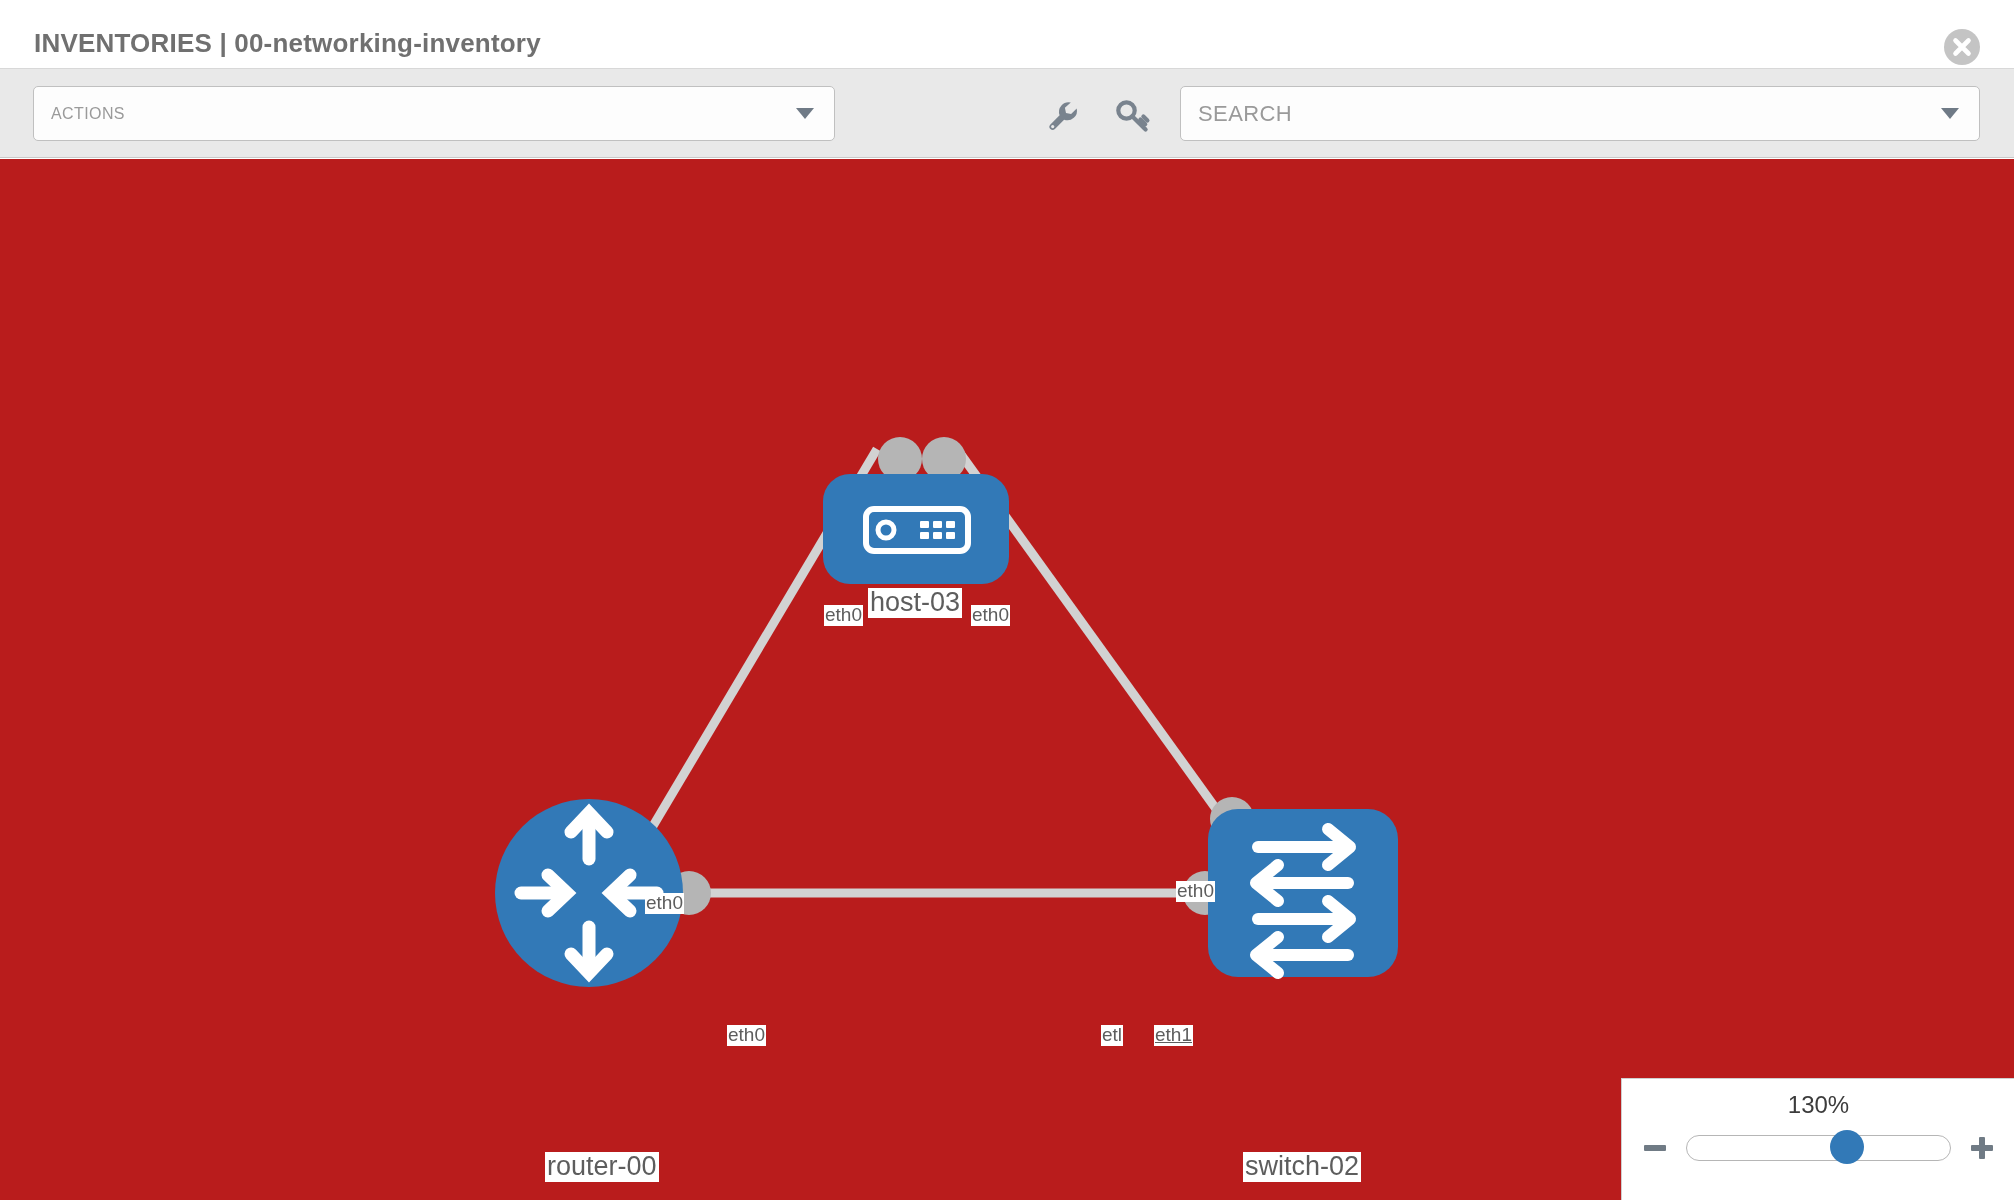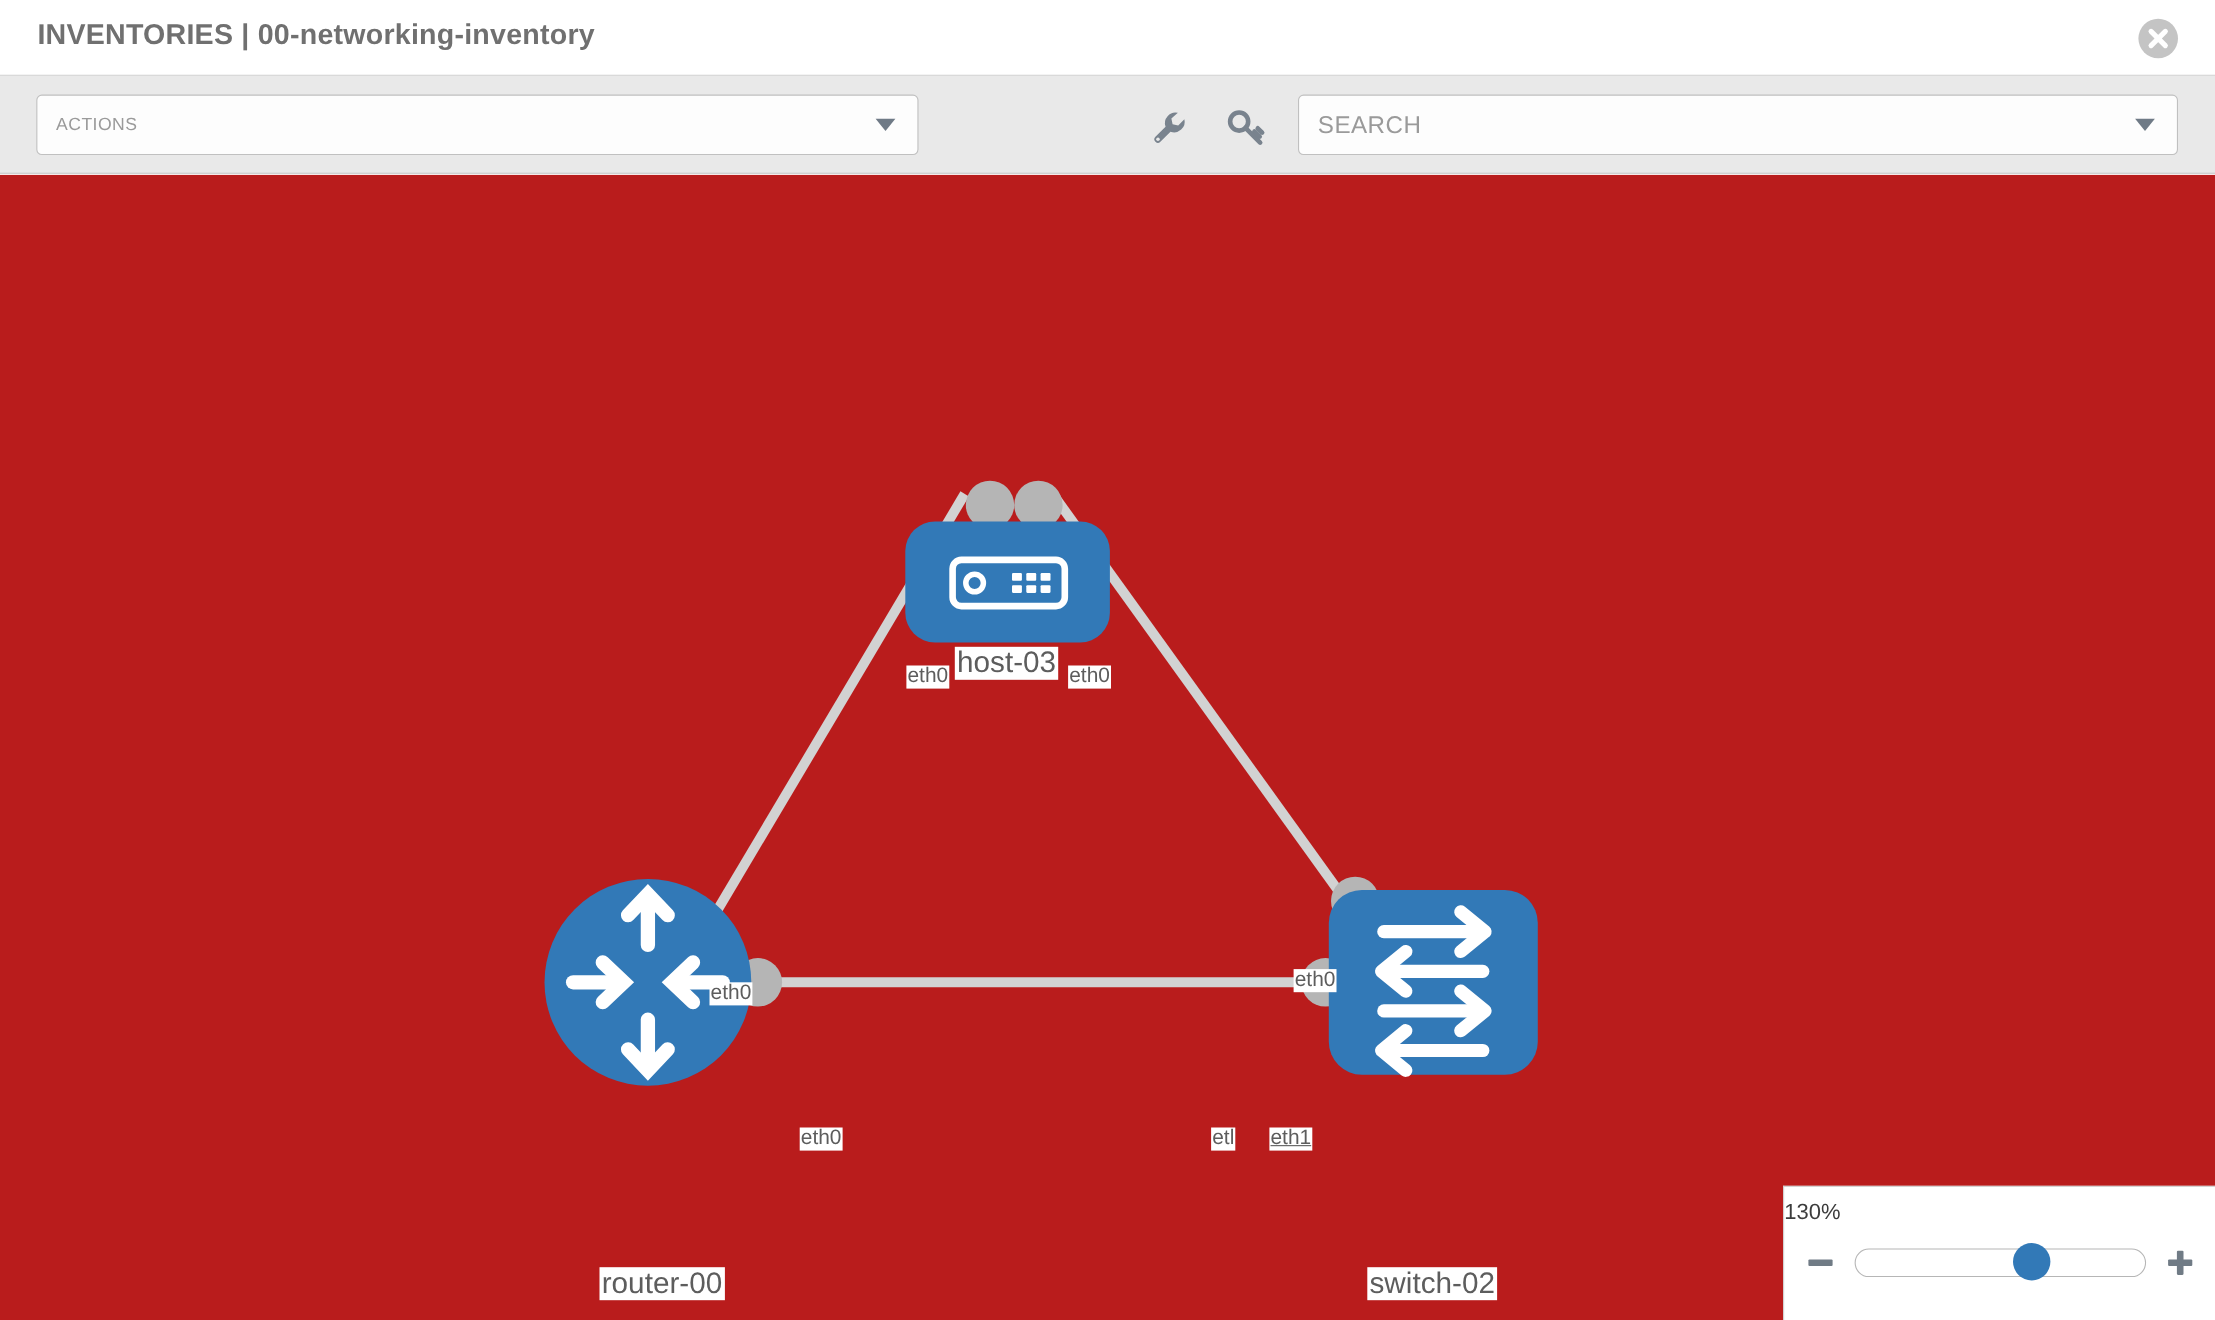--- a/index.html
+++ b/index.html
@@ -14,21 +14,21 @@
   #app {
     position: relative;
     width: 2014px;
     height: 1200px;
     background: #ffffff;
   }
 
   
   .header {
     position: absolute;
-    left: 0; top: 0;
+    left: 0; top: 12px;
     width: 2014px; height: 64px;
     background: #ffffff;
     display: flex;
     align-items: center;
   }
   .header-title {
     position: absolute;
     left: 34px; top: 16px;
     font-size: 26px;
     font-weight: bold;
@@ -146,21 +146,22 @@
     left: 1621px; top: 1078px;
     width: 393px; height: 122px;
     background: #ffffff;
     border-top: 1px solid #cfcfcf;
     border-left: 1px solid #cfcfcf;
   }
   .zoom-value {
     position: absolute;
     left: 0; top: 12px;
     width: 393px;
-    font-size: 20px;
+    text-align: center;
+    font-size: 24px;
     color: #3c3c3c;
   }
   .zoom-row {
     position: absolute;
     left: 0; top: 46px;
     width: 393px; height: 46px;
     display: flex;
     align-items: center;
     justify-content: center;
   }

